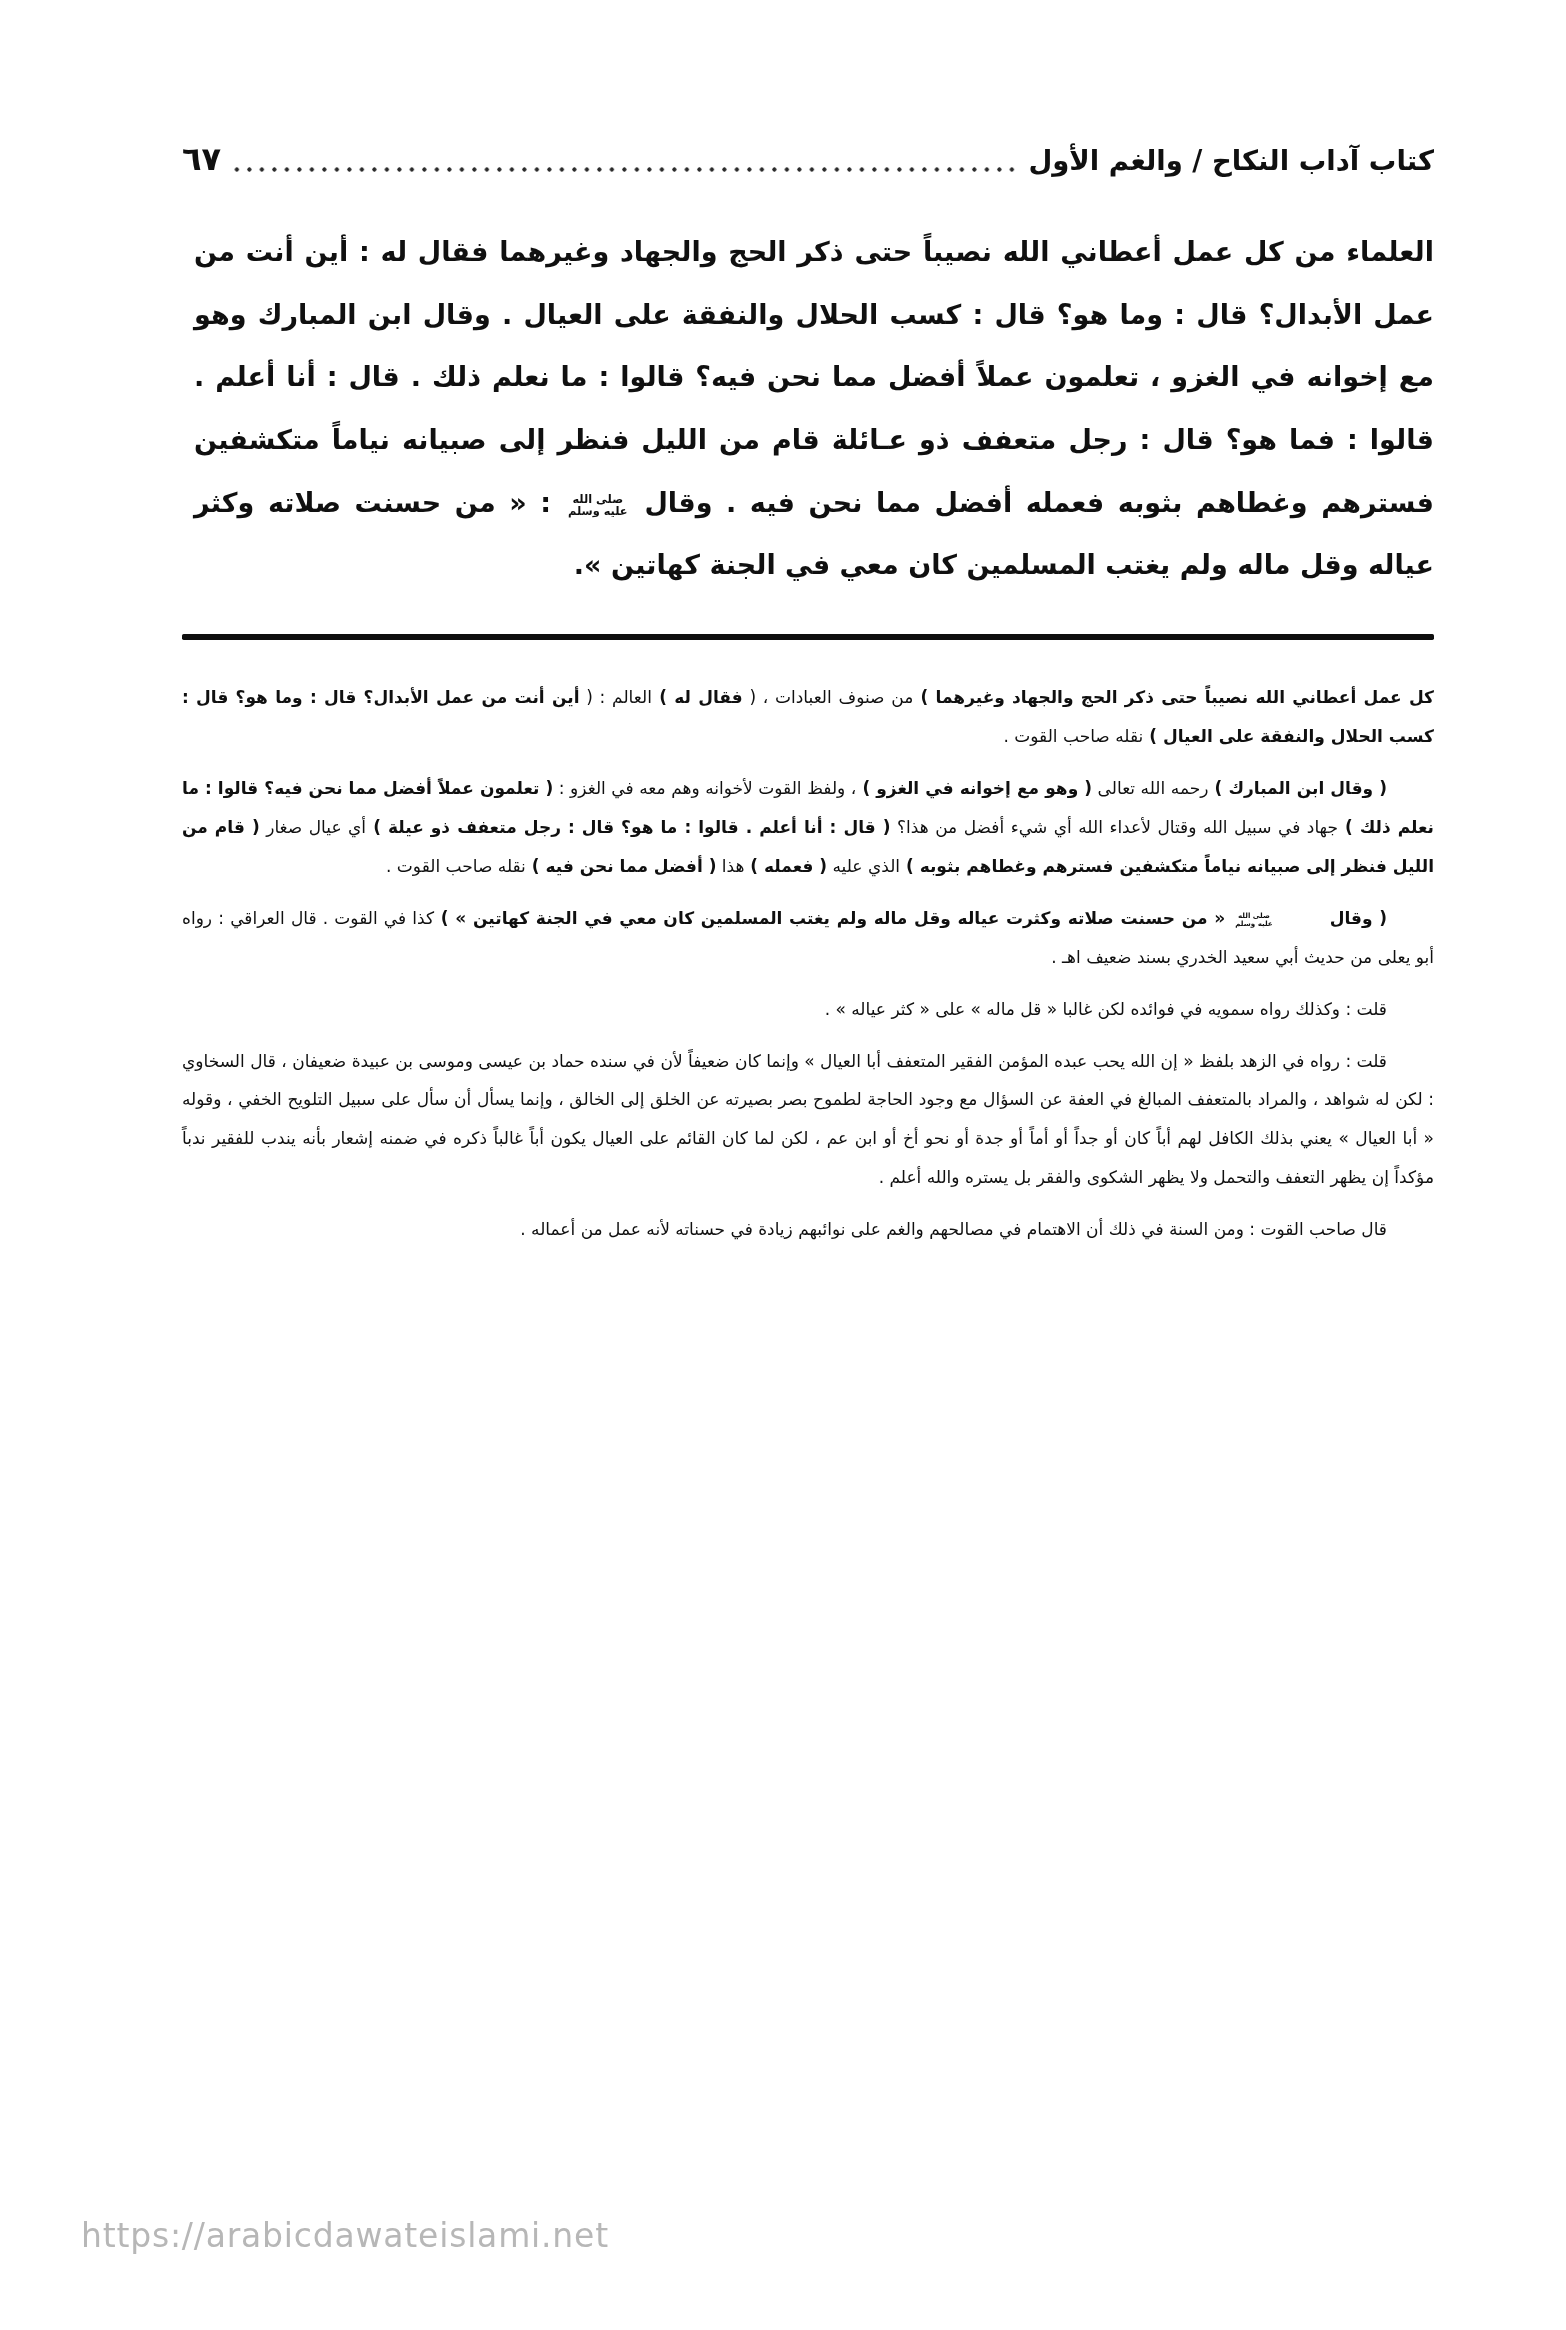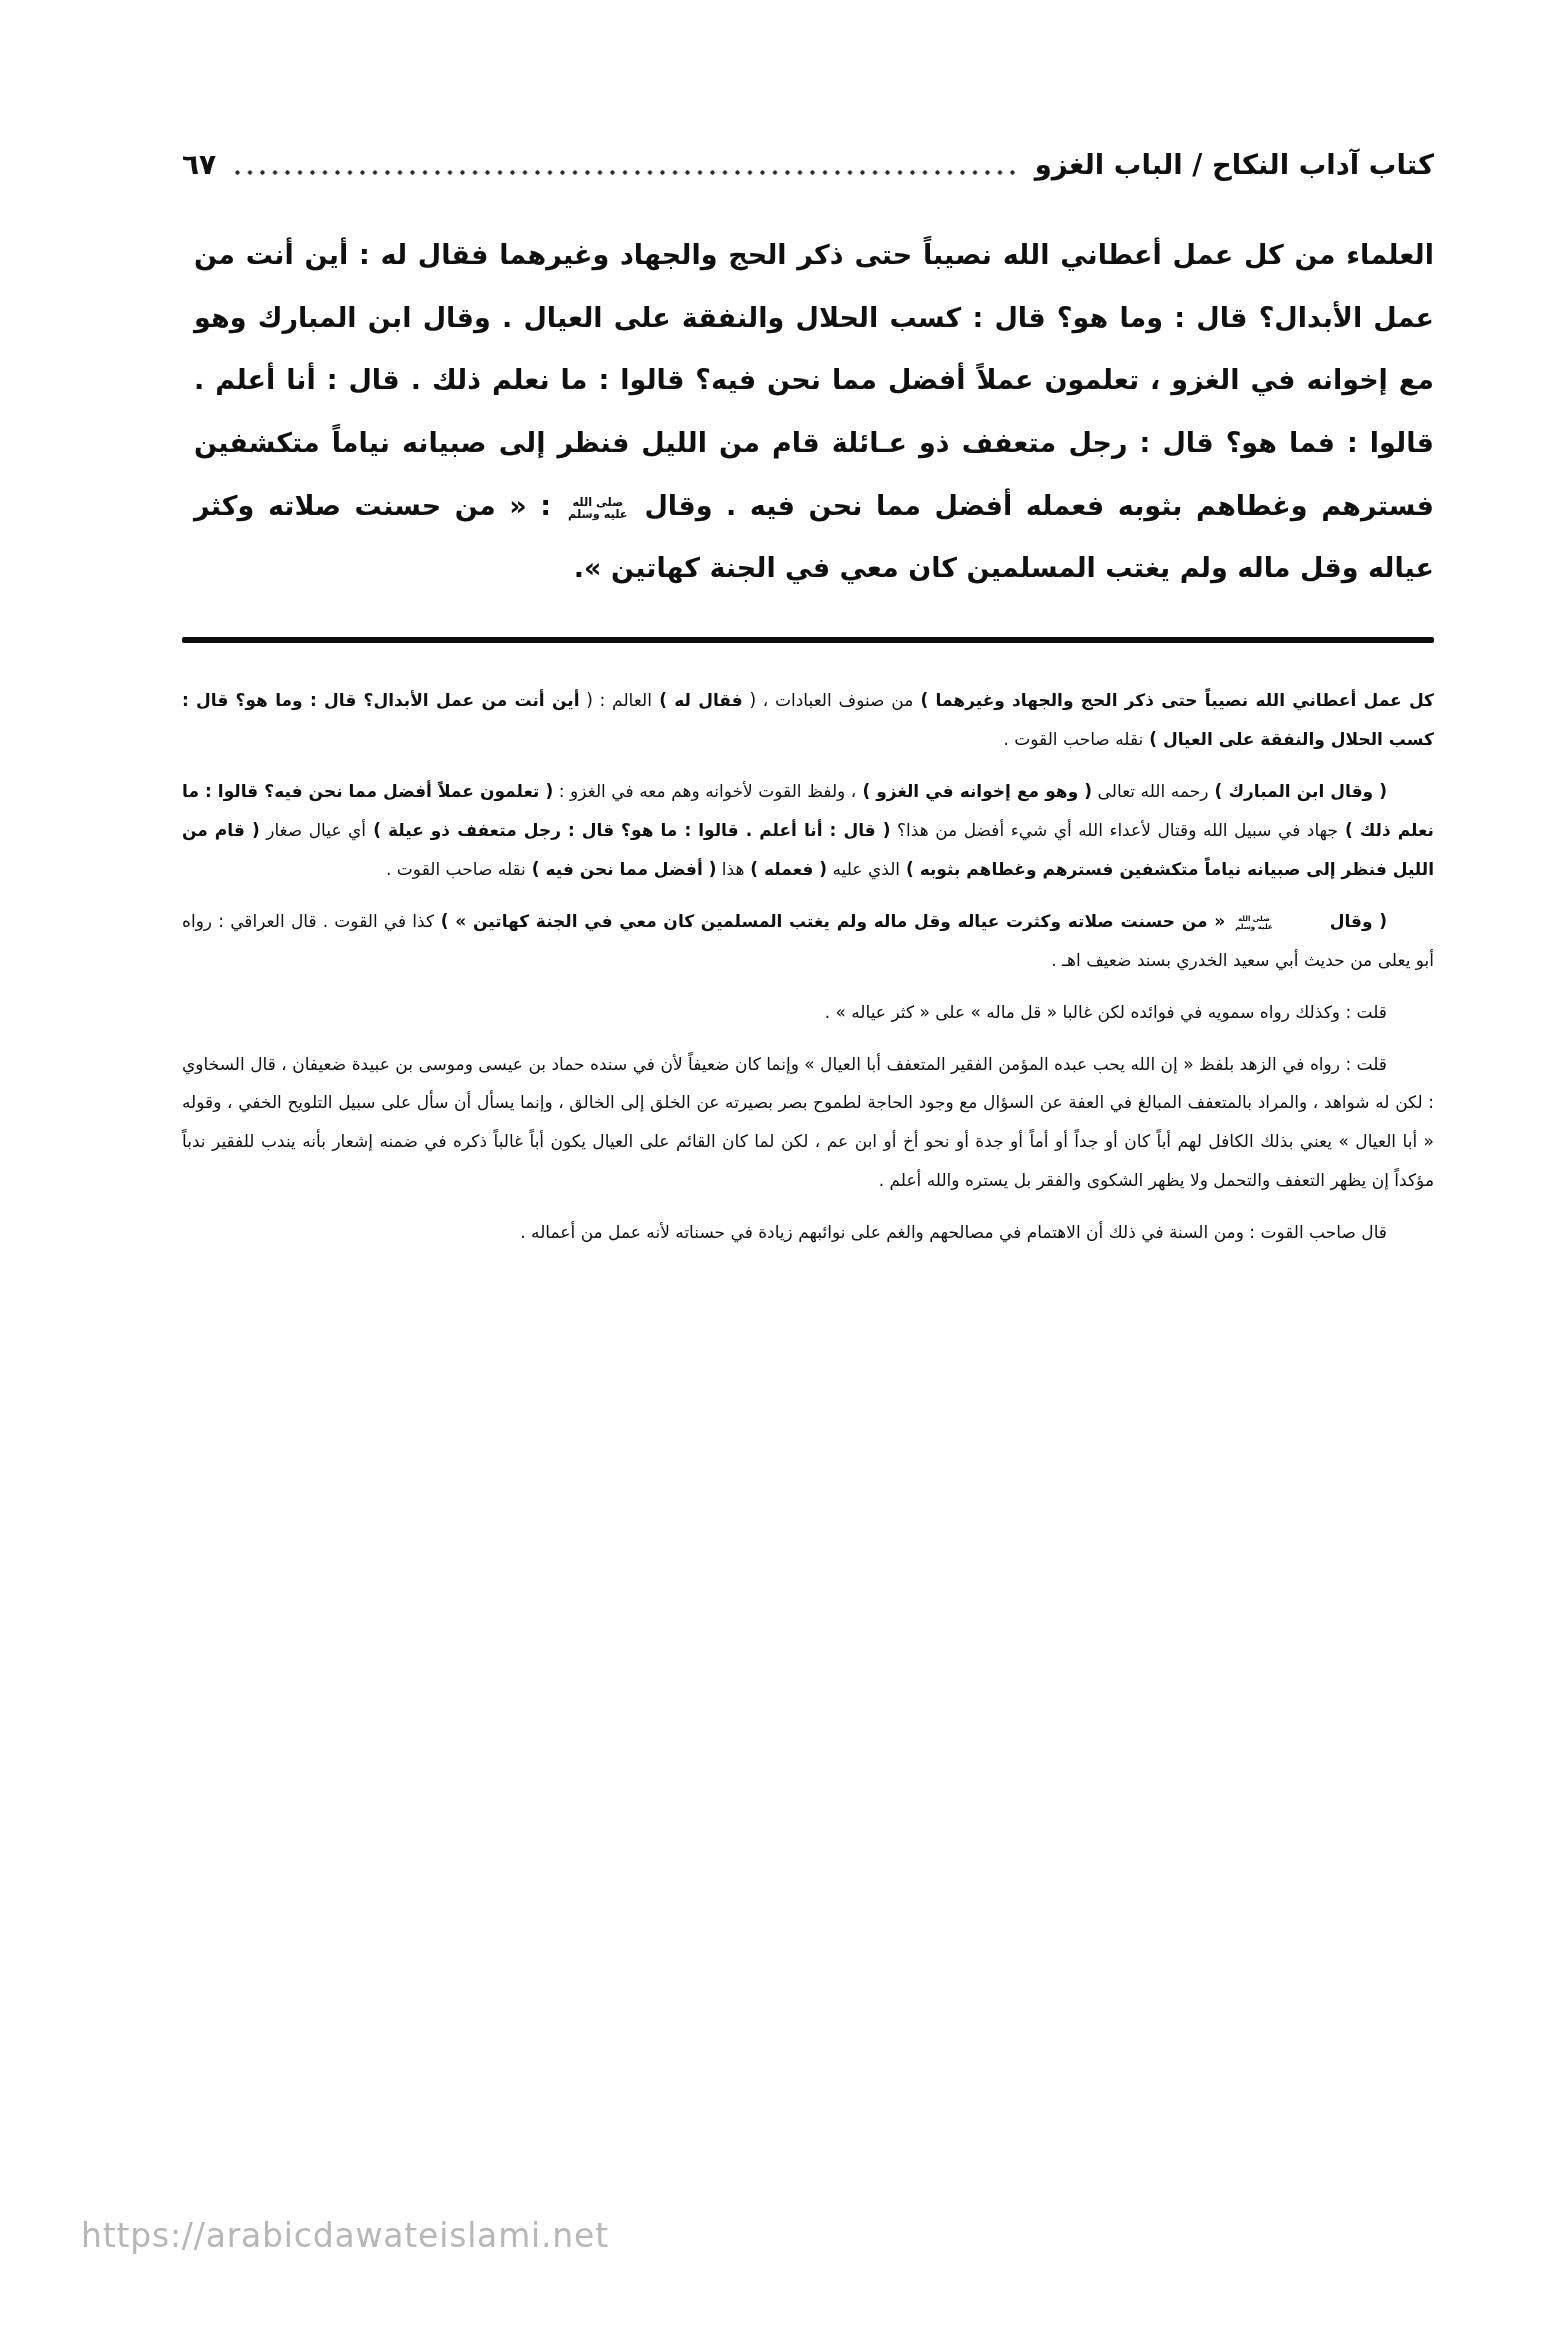--- a/index.html
+++ b/index.html
@@ -29,21 +29,21 @@
     flex:1;
     height:6.7px;
     margin:0 13.3px;
     align-self:flex-end;
     margin-bottom:5px;
     background-image:radial-gradient(circle,#2b2b2b 1.8px,transparent 2.3px);
     background-size:12.5px 6.7px;
     background-repeat:repeat-x;
     background-position:center;
   }
-  .page-num{white-space:nowrap;font-size:28px;margin-top:8px;}
+  .page-num{white-space:nowrap;font-size:32px;}
   
   .matn{
     margin-top:43px;
     font-size:27px;
     font-weight:bold;
     line-height:2.32;
     text-align:justify;
     direction:rtl;
     margin-left:12px;
   }
@@ -88,21 +88,21 @@
     letter-spacing:0.8px;
     font-family:"DejaVu Sans",sans-serif;
   }
 </style>
 </head>
 <body>
 
 <div class="page">
 
   <div class="header">
-    <span class="title">كتاب آداب النكاح / الباب الغزو</span>
+    <span class="title">كتاب آداب النكاح / والغم الأول</span>
     <span class="leader"></span>
     <span class="page-num">٦٧</span>
   </div>
 
   <div class="matn">
       <p class=""><span class="b">العلماء من كل عمل أعطاني الله نصيباً حتى ذكر الحج والجهاد وغيرهما فقال له : أين أنت من عمل الأبدال؟ قال : وما هو؟ قال : كسب الحلال والنفقة على العيال . وقال ابن المبارك وهو مع إخوانه في الغزو ، تعلمون عملاً أفضل مما نحن فيه؟ قالوا : ما نعلم ذلك . قال : أنا أعلم . قالوا : فما هو؟ قال : رجل متعفف ذو عـائلة قام من الليل فنظر إلى صبيانه نياماً متكشفين فسترهم وغطاهم بثوبه فعمله أفضل مما نحن فيه . وقال </span><span class="honorific"><span>صلى الله</span><span>عليه وسلم</span></span><span class="b"> : « من حسنت صلاته وكثر عياله وقل ماله ولم يغتب المسلمين كان معي في الجنة كهاتين ». </span></p>
     </div>
 
   <div class="divider"></div>
 

